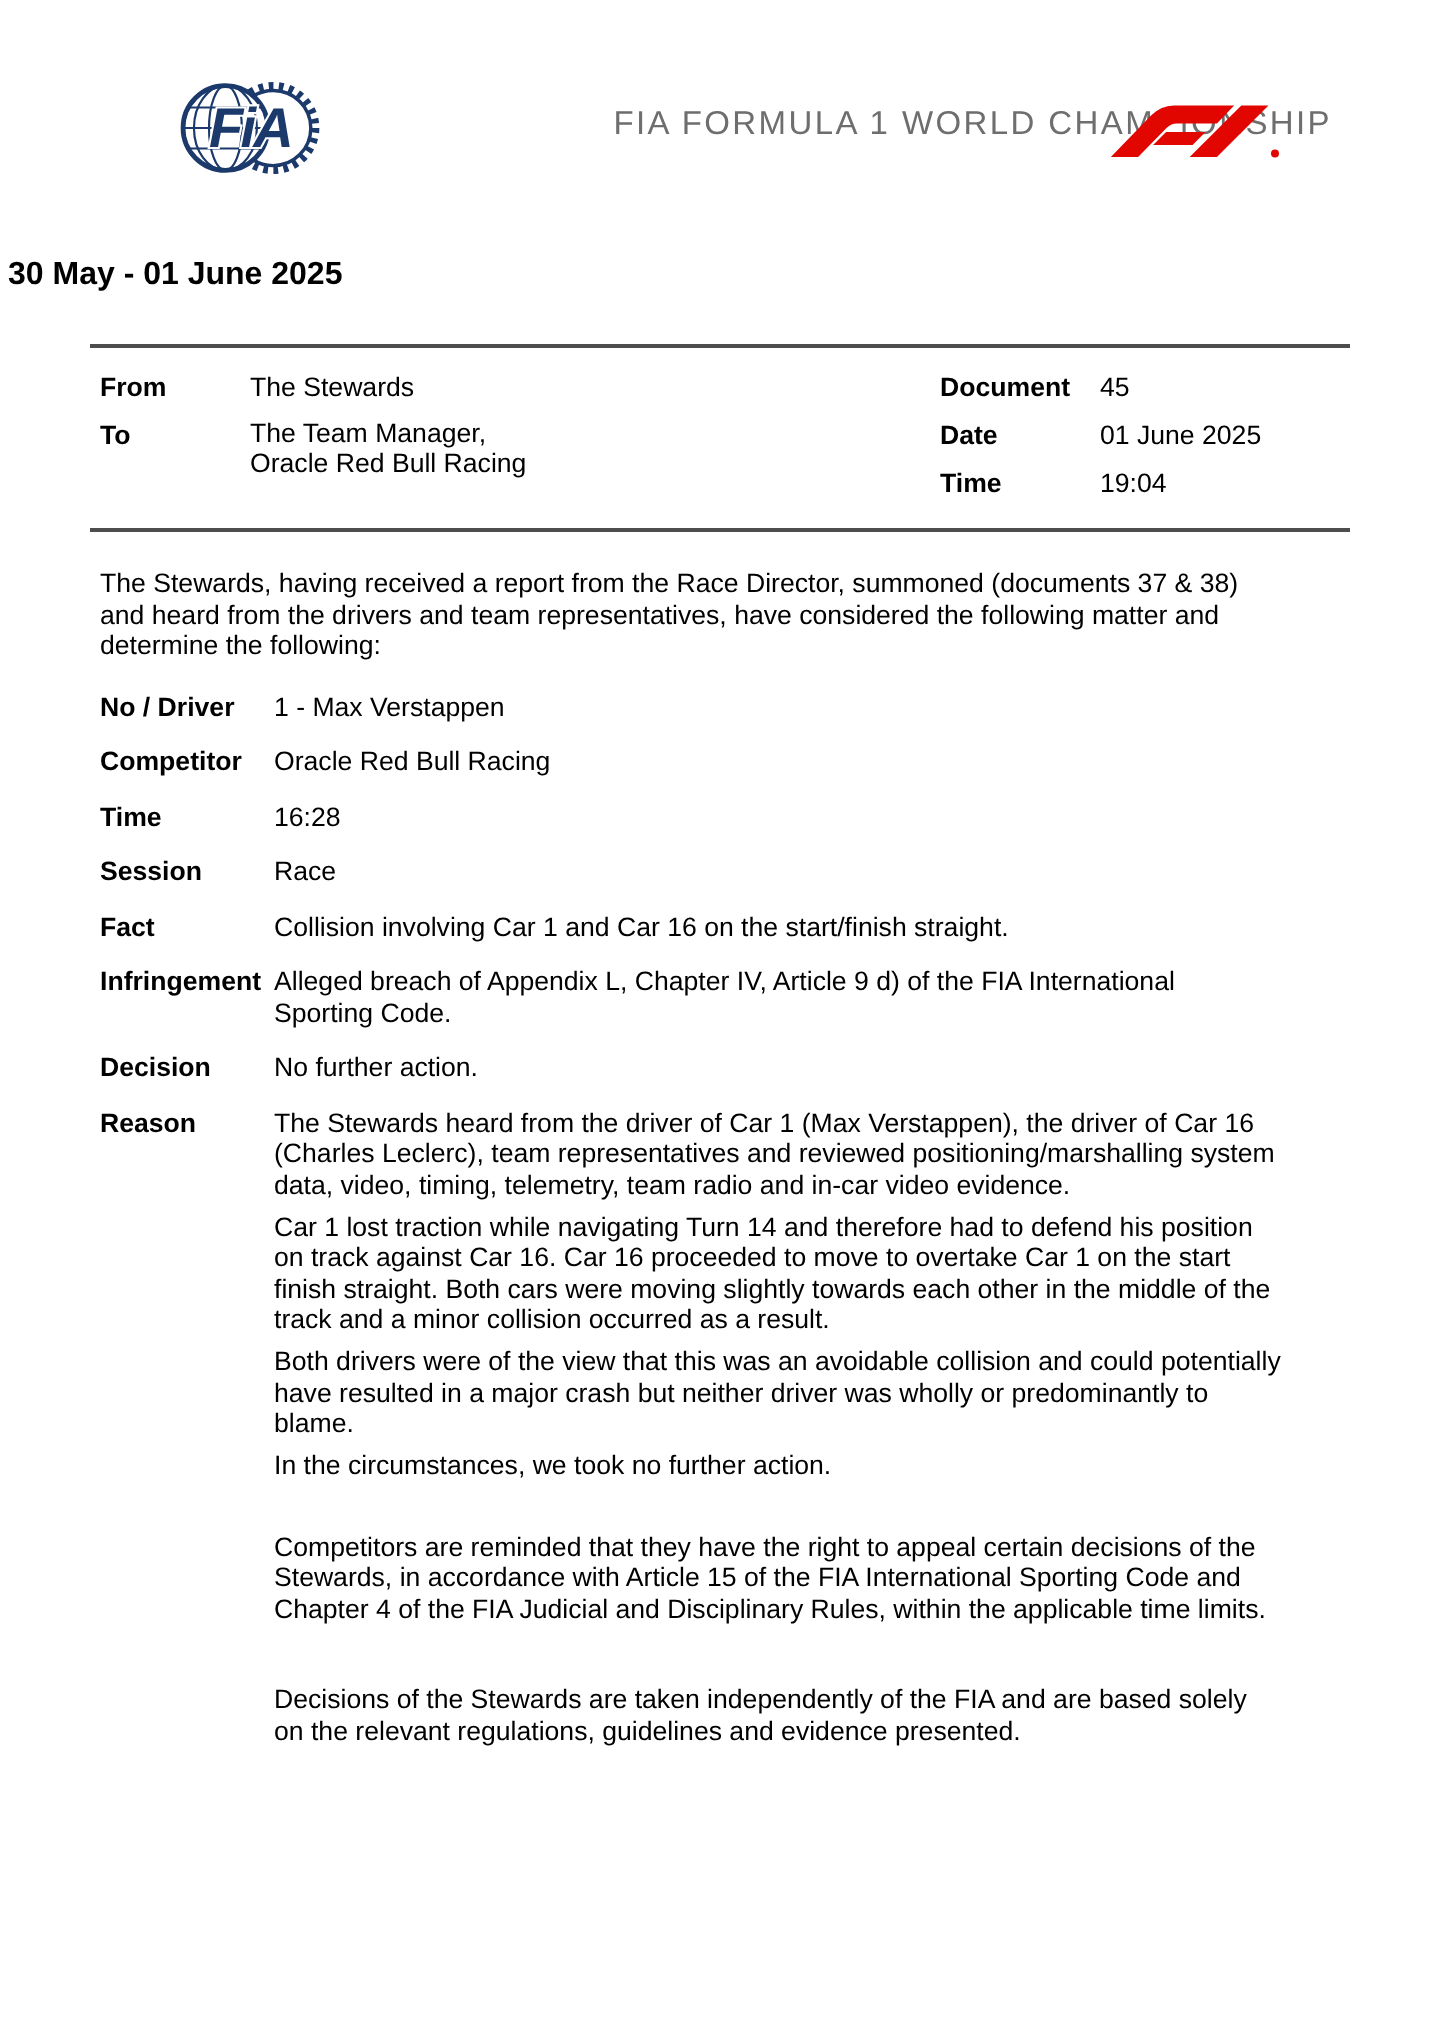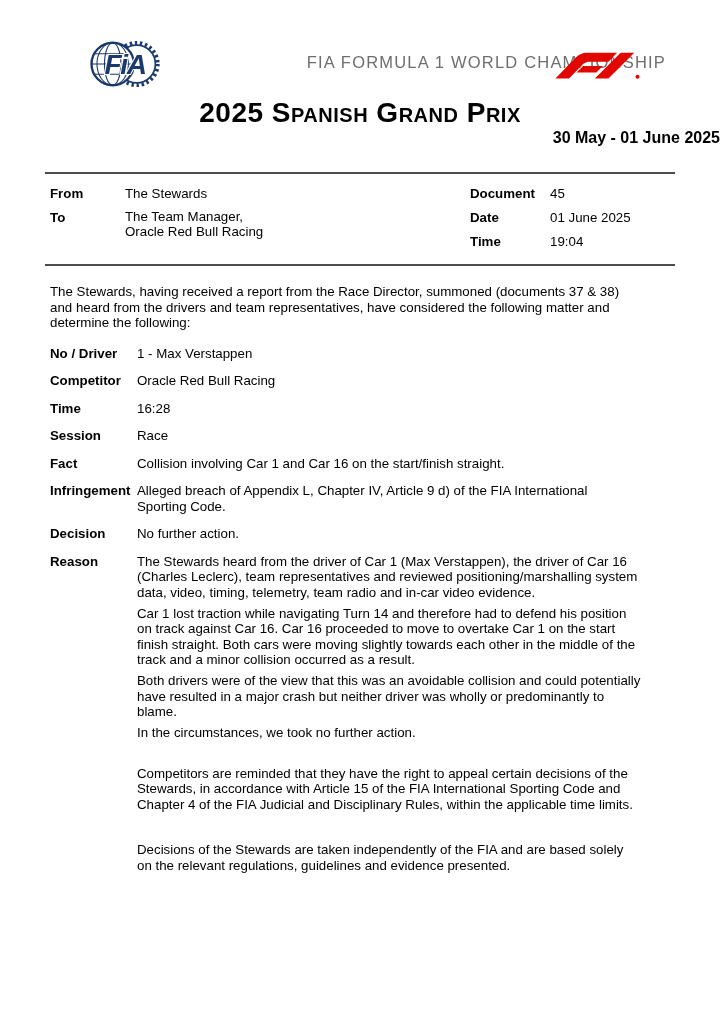--- a/index.html
+++ b/index.html
@@ -33,21 +33,21 @@
     position: absolute; left: 0; right: 0; top: 98px;
     text-align: center;
     font-size: 28px;
     line-height: 30px;
     font-weight: bold;
     font-variant: small-caps;
     letter-spacing: 0.5px;
   }
   .event-dates {
     position: absolute; left: 4px; right: 0; top: 130px;
-    text-align: right;
+    text-align: left;
     font-size: 16px;
     font-weight: bold;
   }
 
   .rule { border: none; border-top: 2px solid #4d4d4d; margin: 0 45px; }
 
   
   .meta { height: 90px; padding: 12px 0 0 50px; display: flex; border-radius: 26px; }
   .meta-left { width: 420px; display: grid; grid-template-columns: 75px 1fr; align-content: start; }
   .meta-left .cell { min-height: 24px; }
@@ -98,21 +98,20 @@
 
     <svg class="f1-logo" viewBox="0 0 120 46" xmlns="http://www.w3.org/2000/svg">
       <g fill="#E10600">
         <path d="M 2 44 L 30 15 Q 37 8 46 8 L 88 8 L 76 20.5 L 48 20.5 Q 44 20.5 41 23.5 L 21 44 Z"></path>
         <path d="M 40.5 26.5 L 68 26.5 L 59 35.5 L 31.5 35.5 Z"></path>
         <path d="M 93 8 L 112 8 L 76 44 L 57 44 Z"></path>
         <circle cx="116.5" cy="41.5" r="2.8"></circle>
       </g>
     </svg>
 
-    <div class="event-title">2025 Spanish Grand Prix</div>
     <div class="event-dates">30 May - 01 June 2025</div>
   </div>
 
   <hr class="rule">
 
   <div class="meta">
     <div class="meta-left">
       <div class="cell lbl">From</div>
       <div class="cell">The Stewards</div>
       <div class="cell lbl">To</div>

